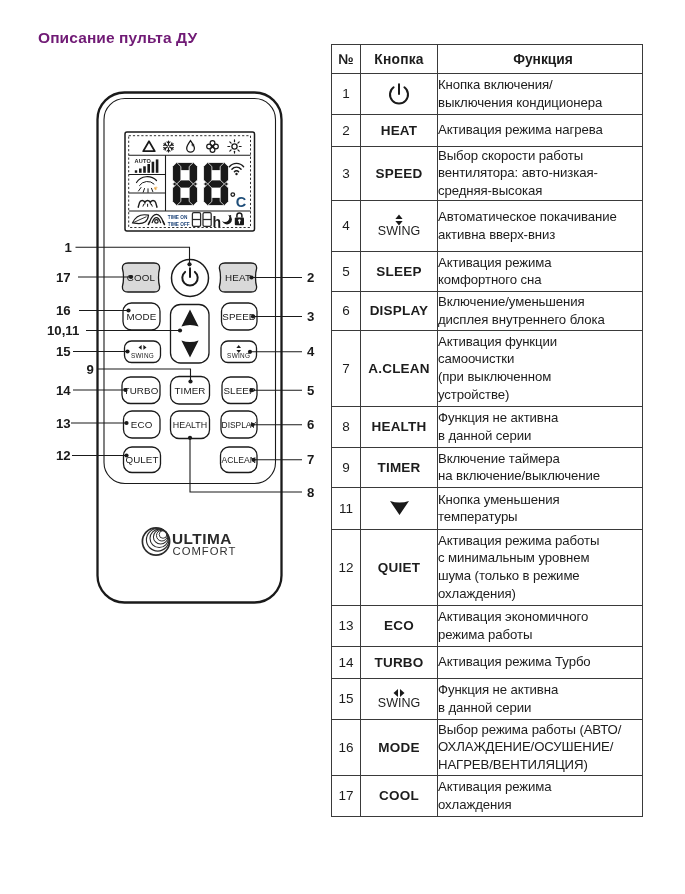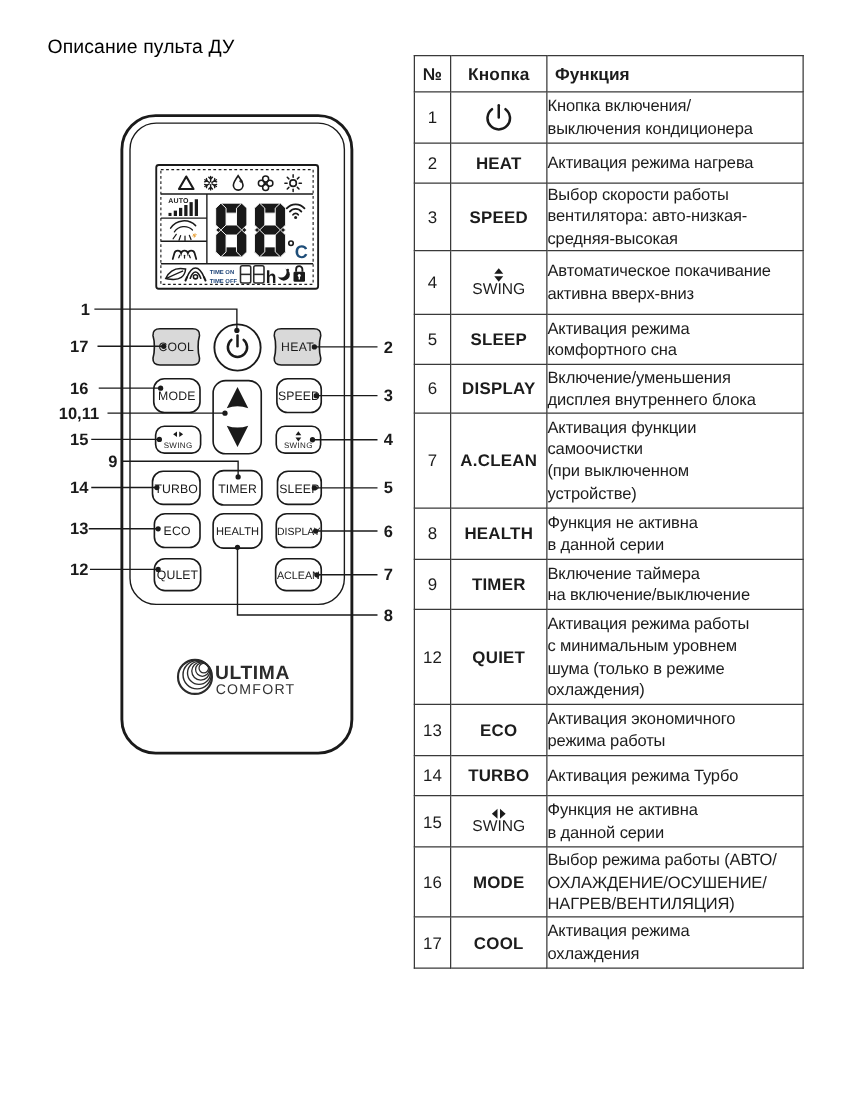--- a/index.html
+++ b/index.html
@@ -1,31 +1,31 @@
 <!DOCTYPE html>
 <html><head>
 <meta charset="utf-8">
 <style>
   html,body { margin:0; padding:0; background:#fff; }
   .page { position:relative; width:685px; height:894px; background:#fff;
           font-family:"Liberation Sans", sans-serif; color:#1c1c1c; overflow:hidden; }
-  .title { position:absolute; left:38px; top:29px; font-size:15.5px; font-weight:normal;
-           color:#000000; letter-spacing:0.1px; }
+  .title { position:absolute; left:38px; top:29px; font-size:15.5px; font-weight:bold;
+           color:#701a75; letter-spacing:0.1px; }
   svg.remote-layer { position:absolute; left:0; top:0; }
 
   table.spec { position:absolute; left:331px; top:44px; width:312px;
                border-collapse:collapse; table-layout:fixed; }
   table.spec td, table.spec th { border:1.4px solid #3a3a3a; padding:0; vertical-align:middle; }
   th.c-num, td.c-num { width:29px; text-align:center; font-size:13.5px; font-weight:normal; }
   th.c-btn, td.c-btn { width:76px; text-align:center; font-size:13.5px; font-weight:bold; letter-spacing:0.2px;margin-top:16px; }
   th.c-fn,  td.c-fn  { text-align:left; }
   td.c-fn { font-size:13.2px; line-height:17.6px; padding:2px 3px 2px 5px; white-space:pre-line; letter-spacing:-0.1px; }
   tr.hdr th { font-size:13.8px; font-weight:bold; }
   tr.hdr th.c-num, tr.hdr th.c-btn { text-align:center; }
-  tr.hdr th.c-fn { padding-left:6px; }
+  tr.hdr th.c-fn { padding-left:6px;text-align:center; }
   tr.hdr  { height:29px; }
   .swing-label { font-weight:normal; font-size:12.5px; letter-spacing:0px; margin-top:-2px; }
   .cellicon { display:block; margin:0 auto; }
 </style>
 </head>
 <body>
 
 <div class="page">
   <div class="title">Описание пульта ДУ</div>
 
@@ -398,20 +398,30 @@
       <td class="c-btn">HEALTH</td>
       <td class="c-fn">Функция не активна
 в данной серии</td>
     </tr>
     <tr style="height:40.5px">
       <td class="c-num">9</td>
       <td class="c-btn">TIMER</td>
       <td class="c-fn">Включение таймера
 на включение/выключение</td>
     </tr>
+    <tr style="height:41.5px">
+      <td class="c-num">11</td>
+      <td class="c-btn">
+        <svg class="cellicon" width="19" height="14" viewBox="0 0 19 14" fill="#1a1a1a">
+          <path d="M0,0 Q9.5,3.2 19,0 L9.5,14 Z"></path>
+        </svg>
+      </td>
+      <td class="c-fn">Кнопка уменьшения
+температуры</td>
+    </tr>
     <tr style="height:76px">
       <td class="c-num">12</td>
       <td class="c-btn">QUIET</td>
       <td class="c-fn">Активация режима работы
 с минимальным уровнем
 шума (только в режиме
 охлаждения)</td>
     </tr>
     <tr style="height:41px">
       <td class="c-num">13</td>

